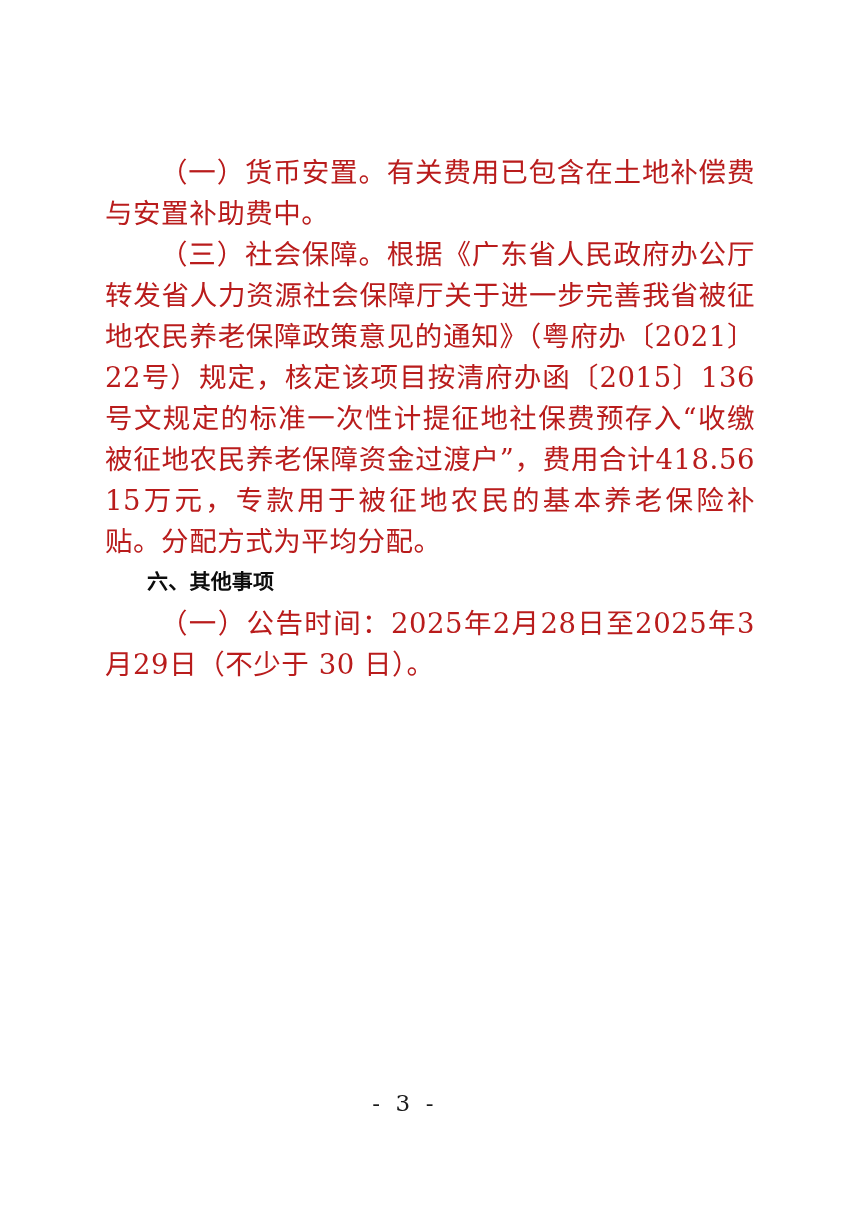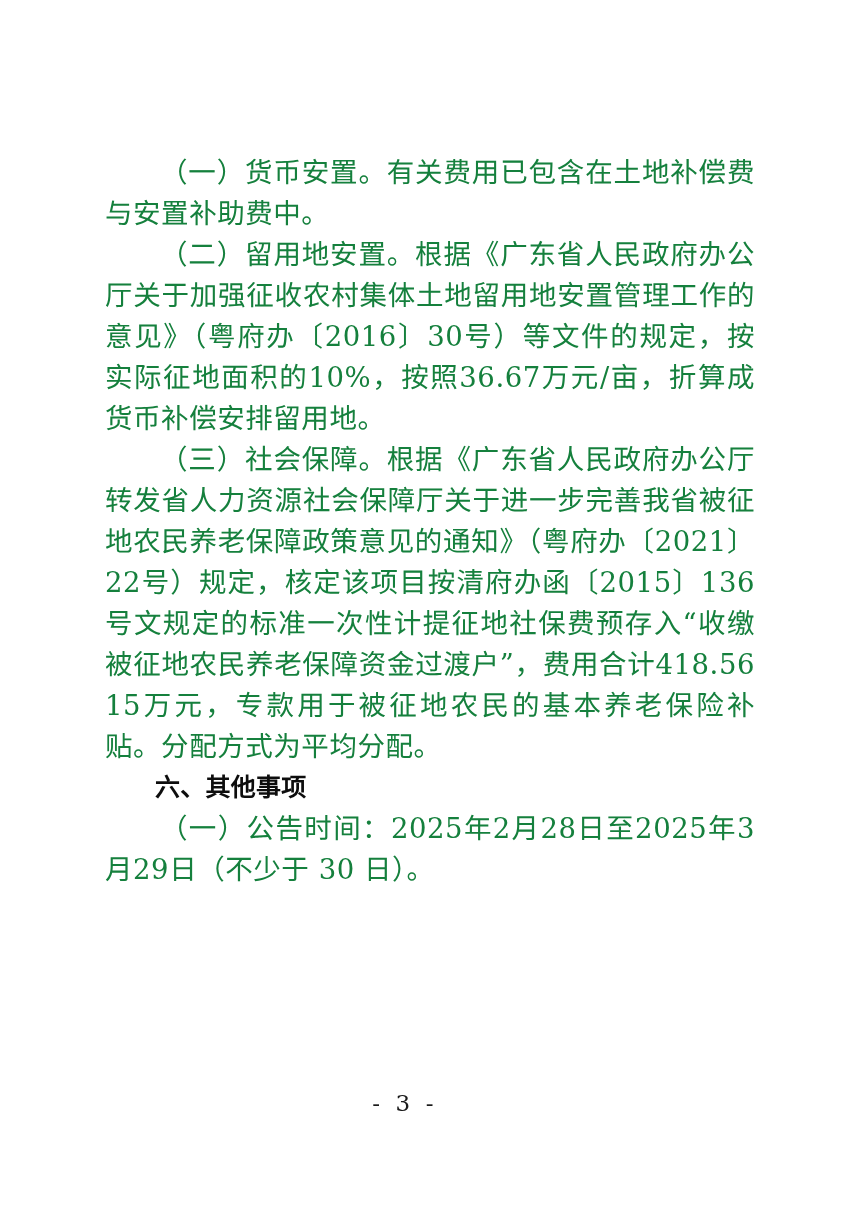--- a/index.html
+++ b/index.html
@@ -24,38 +24,38 @@
     left: 105px;
     top: 152px;
     width: 650px;
   }
 
   
   .para {
     font-family: "DejaVu Serif", "Liberation Serif", serif;
     font-size: 27.5px;
     line-height: 41px;
-    color: #15803d;
+    color: #b91c1c;
     text-align: justify;
     text-justify: inter-character;
     text-indent: 2em;
     margin: 0 0 0 0;
     letter-spacing: 0.02em;
     word-break: break-all;
     -webkit-font-smoothing: antialiased;
   }
 
   .para + .para {
     margin-top: 0;
   }
 
   
   .section-heading {
     font-family: "DejaVu Sans", "Liberation Sans", sans-serif;
-    font-size: 25px;
+    font-size: 21px;
     line-height: 41px;
     font-weight: bold;
     color: #0d0d0d;
     text-indent: 2em;
     margin: 0;
     letter-spacing: 0.01em;
   }
 
   .page-number {
     position: absolute;
@@ -71,21 +71,20 @@
     box-sizing: border-box;
   }
 </style>
 </head>
 <body>
 
 <div class="page">
 
   <div class="doc-body">
       <div class="para">（一）货币安置。有关费用已包含在土地补偿费与安置补助费中。</div>
-      <div class="para">（二）留用地安置。根据《广东省人民政府办公厅关于加强征收农村集体土地留用地安置管理工作的意见》（粤府办〔2016〕30号）等文件的规定，按实际征地面积的10%，按照36.67万元/亩，折算成货币补偿安排留用地。</div>
       <div class="para">（三）社会保障。根据《广东省人民政府办公厅转发省人力资源社会保障厅关于进一步完善我省被征地农民养老保障政策意见的通知》（粤府办〔2021〕22号）规定，核定该项目按清府办函〔2015〕136号文规定的标准一次性计提征地社保费预存入“收缴被征地农民养老保障资金过渡户”，费用合计418.5615万元，专款用于被征地农民的基本养老保险补贴。分配方式为平均分配。</div>
       <div class="section-heading">六、其他事项</div>
       <div class="para">（一）公告时间：2025年2月28日至2025年3月29日（不少于 30 日）。</div>
     </div>
 
   <div class="page-number">- 3 -</div>
 
 </div>
 
 </body></html>

